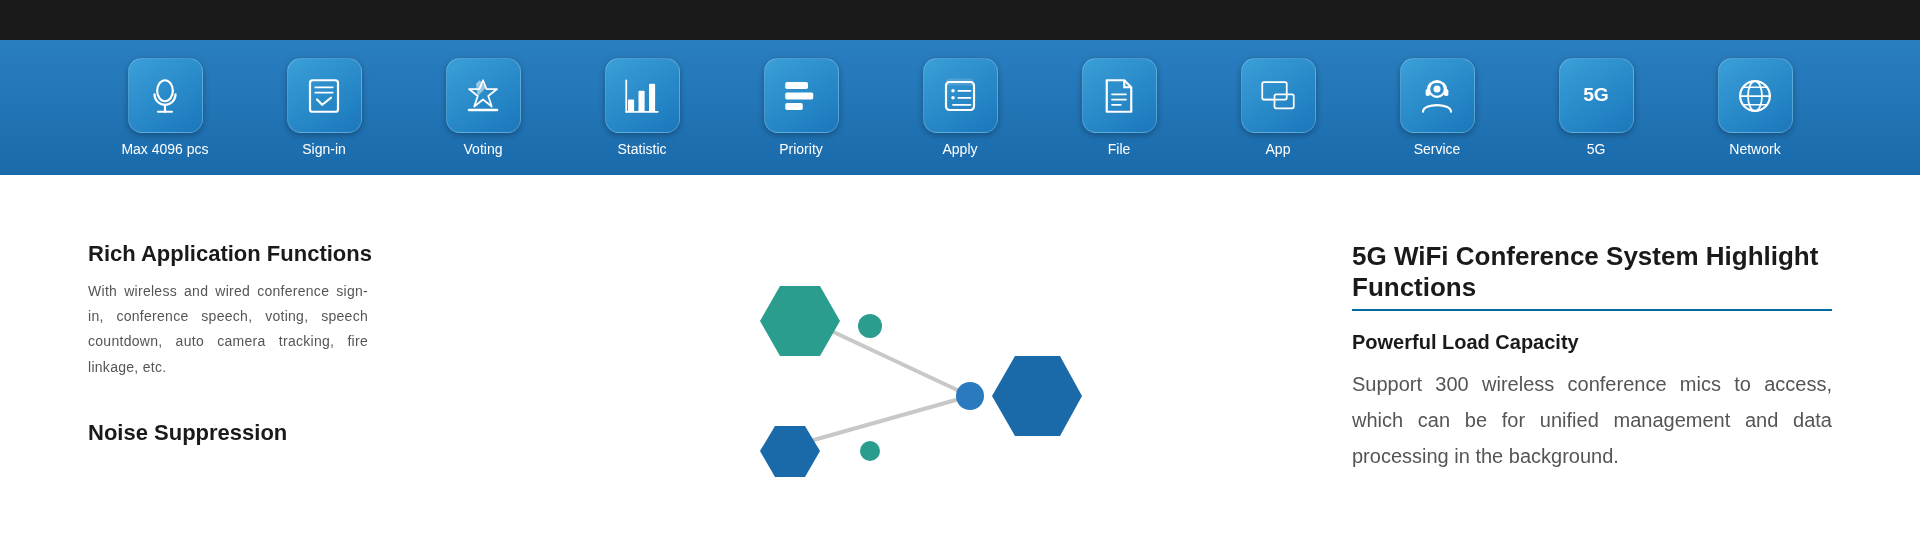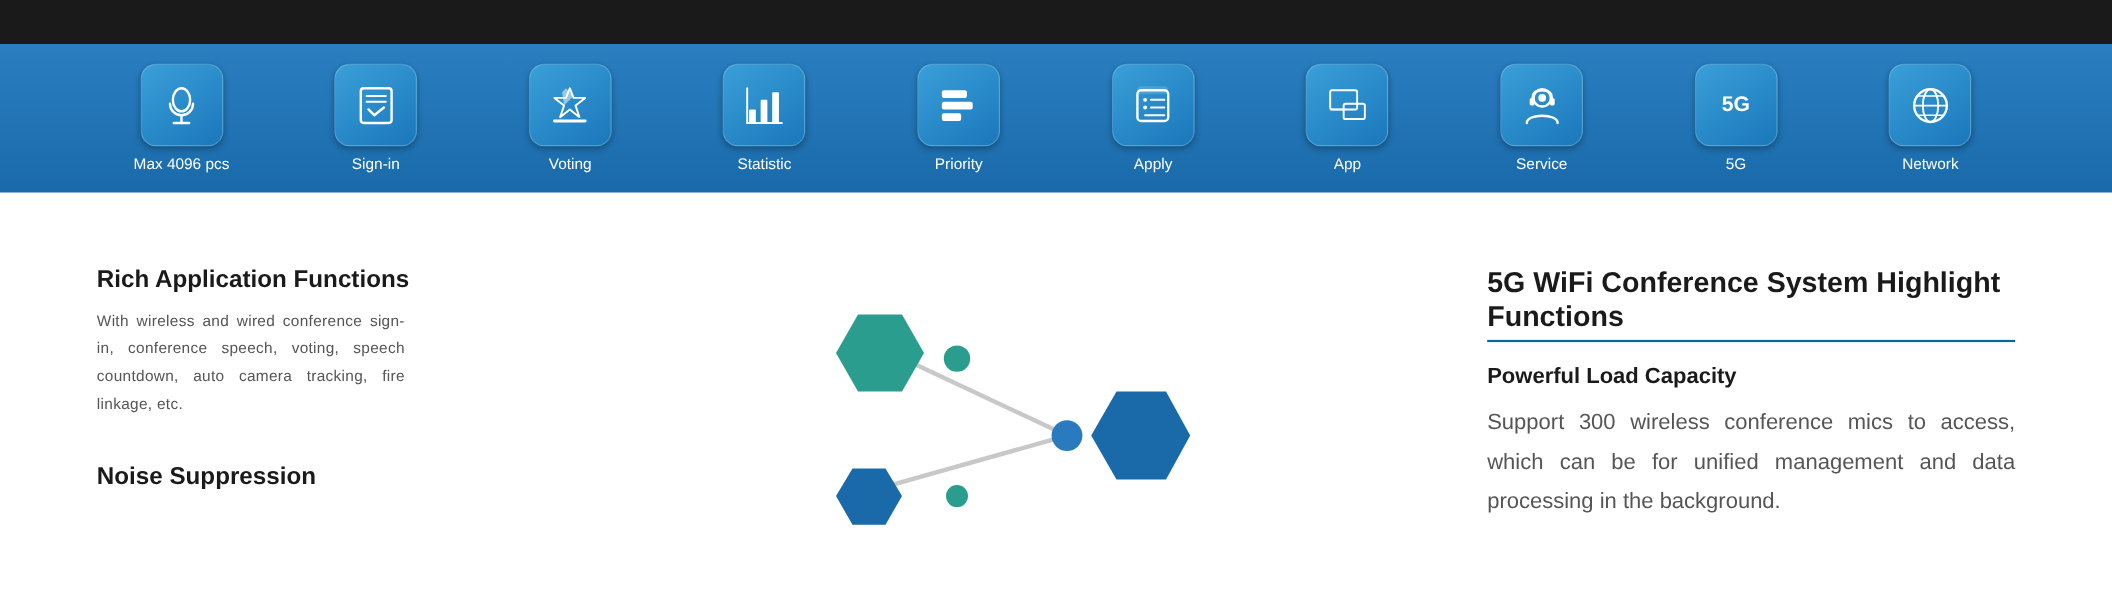--- a/index.html
+++ b/index.html
@@ -222,20 +222,32 @@
         <line x1="22" y1="26" x2="36" y2="26" stroke="white" stroke-width="2" stroke-linecap="round"></line>
         <line x1="16" y1="34" x2="36" y2="34" stroke="white" stroke-width="2" stroke-linecap="round"></line>
 
         <path d="M8 8 Q8 4 12 4 L36 4 Q40 4 40 8 L40 12 L8 12 Z" fill="white" opacity="0.15"></path>
       </svg>
     </div>
     <span class="icon-label">Apply</span>
   </div>
 
 
+  <div class="icon-item">
+    <div class="icon-box">
+      <svg viewBox="0 0 48 48">
+        <path d="M10 6 L30 6 L38 14 L38 42 L10 42 Z" stroke="white" stroke-width="2.5" fill="none" stroke-linejoin="round"></path>
+        <polyline points="30,6 30,14 38,14" stroke="white" stroke-width="2.5" fill="none"></polyline>
+        <line x1="16" y1="22" x2="32" y2="22" stroke="white" stroke-width="2" stroke-linecap="round"></line>
+        <line x1="16" y1="28" x2="32" y2="28" stroke="white" stroke-width="2" stroke-linecap="round"></line>
+        <line x1="16" y1="34" x2="26" y2="34" stroke="white" stroke-width="2" stroke-linecap="round"></line>
+      </svg>
+    </div>
+    <span class="icon-label">File</span>
+  </div>
 
   <div class="icon-item">
     <div class="icon-box">
       <svg viewBox="0 0 48 48">
 
         <rect x="6" y="8" width="28" height="20" rx="2" stroke="white" stroke-width="2" fill="none"></rect>
 
         <rect x="20" y="22" width="22" height="16" rx="2" stroke="white" stroke-width="2" fill="none"></rect>
         <line x1="6" y1="28" x2="20" y2="28" stroke="white" stroke-width="1.5"></line>
       </svg>

